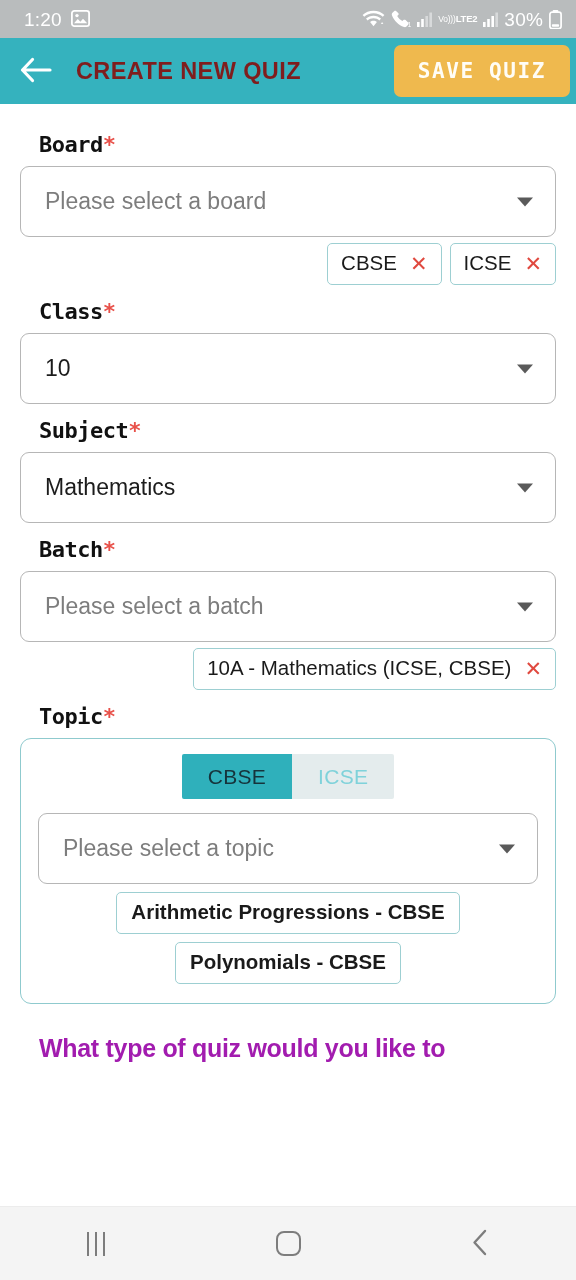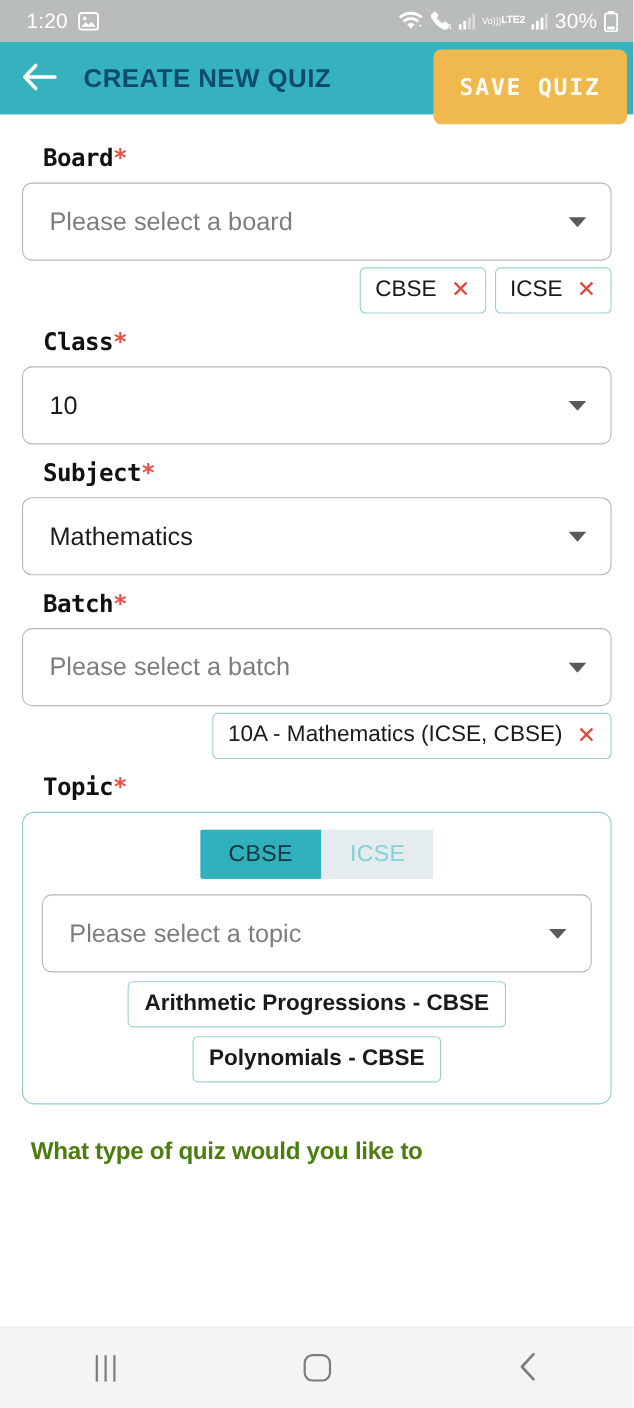--- a/index.html
+++ b/index.html
@@ -25,21 +25,21 @@
   .status-bar {
     height: 38px;
     background: #b9bcbd;
     display: flex;
     align-items: center;
     padding: 0 14px 0 24px;
     flex: 0 0 auto;
   }
   .status-left {
     display: flex;
-    align-items: center;
+    align-items: flex-start;
     gap: 9px;
   }
   .status-clock {
     color: #ffffff;
     font-size: 19px;
     font-weight: 400;
     letter-spacing: 0.2px;
     line-height: 1;
   }
   .status-right {
@@ -72,34 +72,34 @@
     height: 66px;
     display: flex;
     align-items: center;
     justify-content: center;
     cursor: pointer;
     border: none;
     background: transparent;
   }
   .header-title {
     flex: 1 1 auto;
-    color: #0c4a6e;
+    color: #7f1d1d;
     font-size: 23.5px;
     font-weight: bold;
     letter-spacing: 0.4px;
     text-align: left;
     padding-left: 76px;
     margin-left: -72px;
     white-space: nowrap;
   }
   .save-quiz-btn {
     position: absolute;
     right: 6px;
     top: 7px;
-    height: 68px;
+    height: 52px;
     padding: 0 24px;
     background: #efb94e;
     color: #fffdf6;
     border: none;
     border-radius: 7px;
     font-family: "DejaVu Sans Mono", monospace;
     font-size: 21px;
     font-weight: bold;
     letter-spacing: 1.6px;
     cursor: pointer;
@@ -237,25 +237,25 @@
   }
   .topic-chip-row {
     display: flex;
     justify-content: center;
     margin-top: 8px;
     font-weight: bold;
   }
 
   
   .quiz-prompt {
-    color: #4d7c0f;
-    font-size: 22px;
+    color: #a21caf;
+    font-size: 25px;
     font-weight: bold;
     letter-spacing: -0.3px;
-    margin: 30px 0 0 8px;
+    margin: 30px 0 0 19px;
     white-space: nowrap;
   }
 
   
   .nav-bar {
     height: 74px;
     background: #f4f4f4;
     display: flex;
     align-items: center;
     justify-content: space-around;

